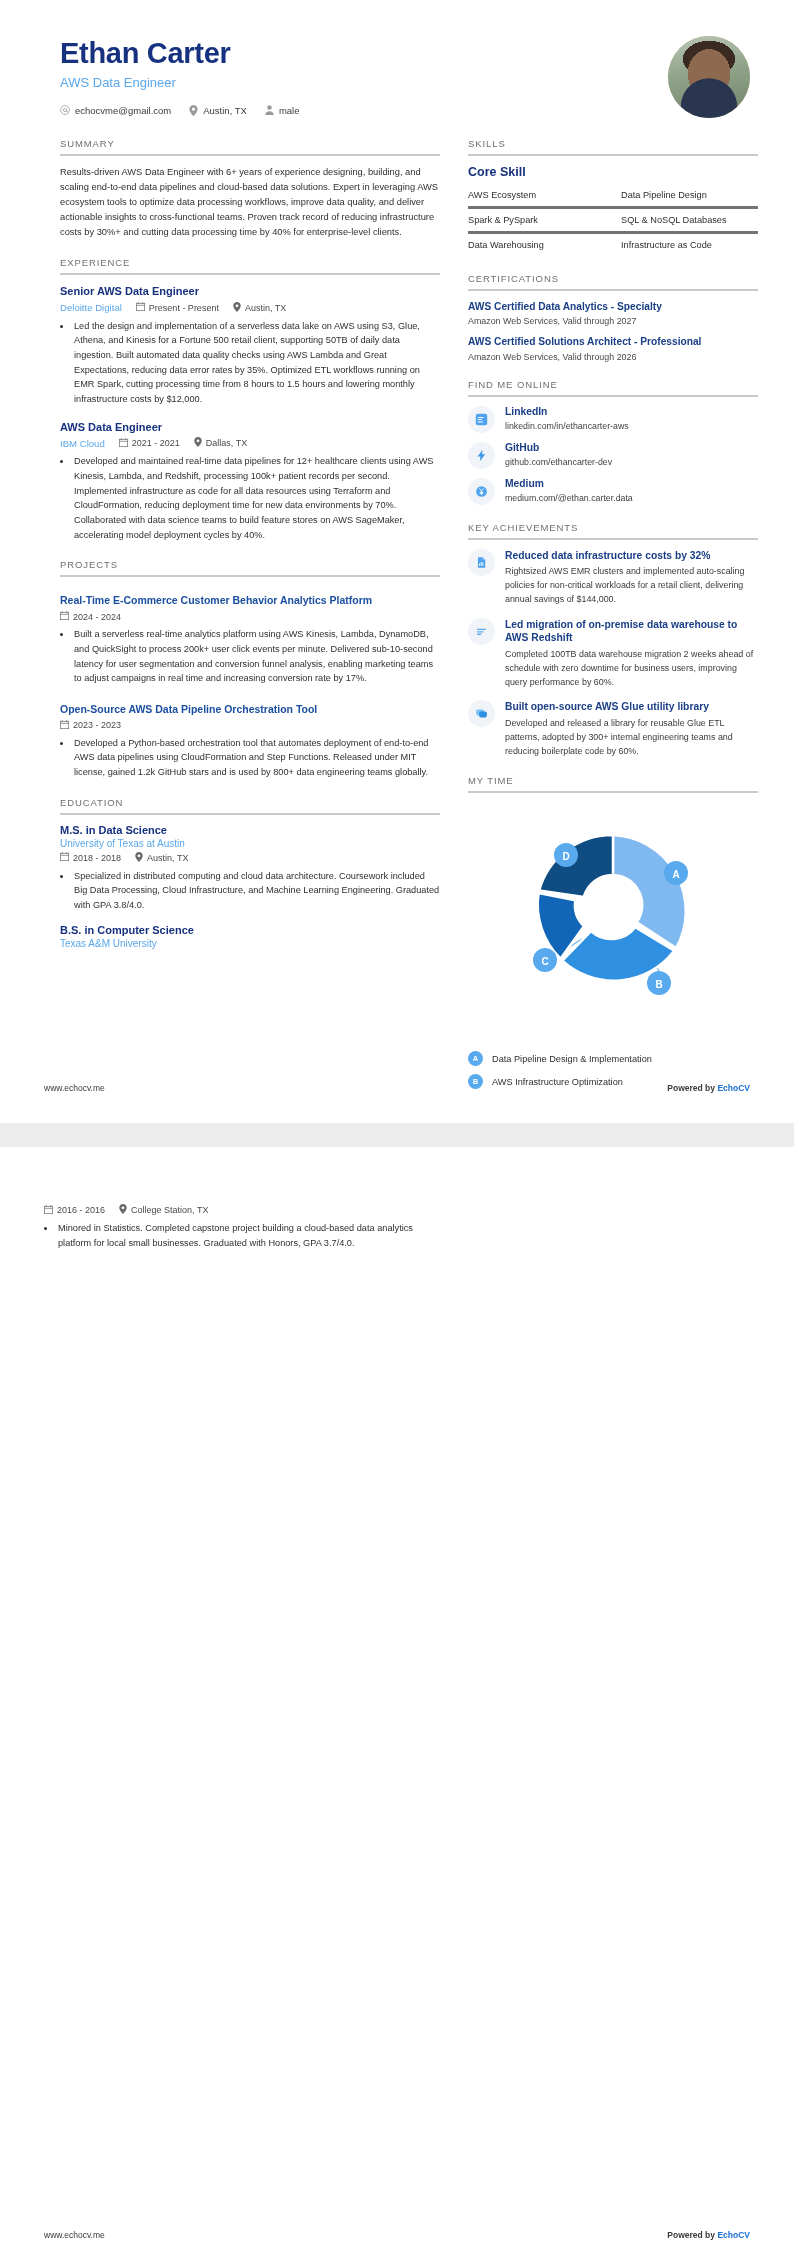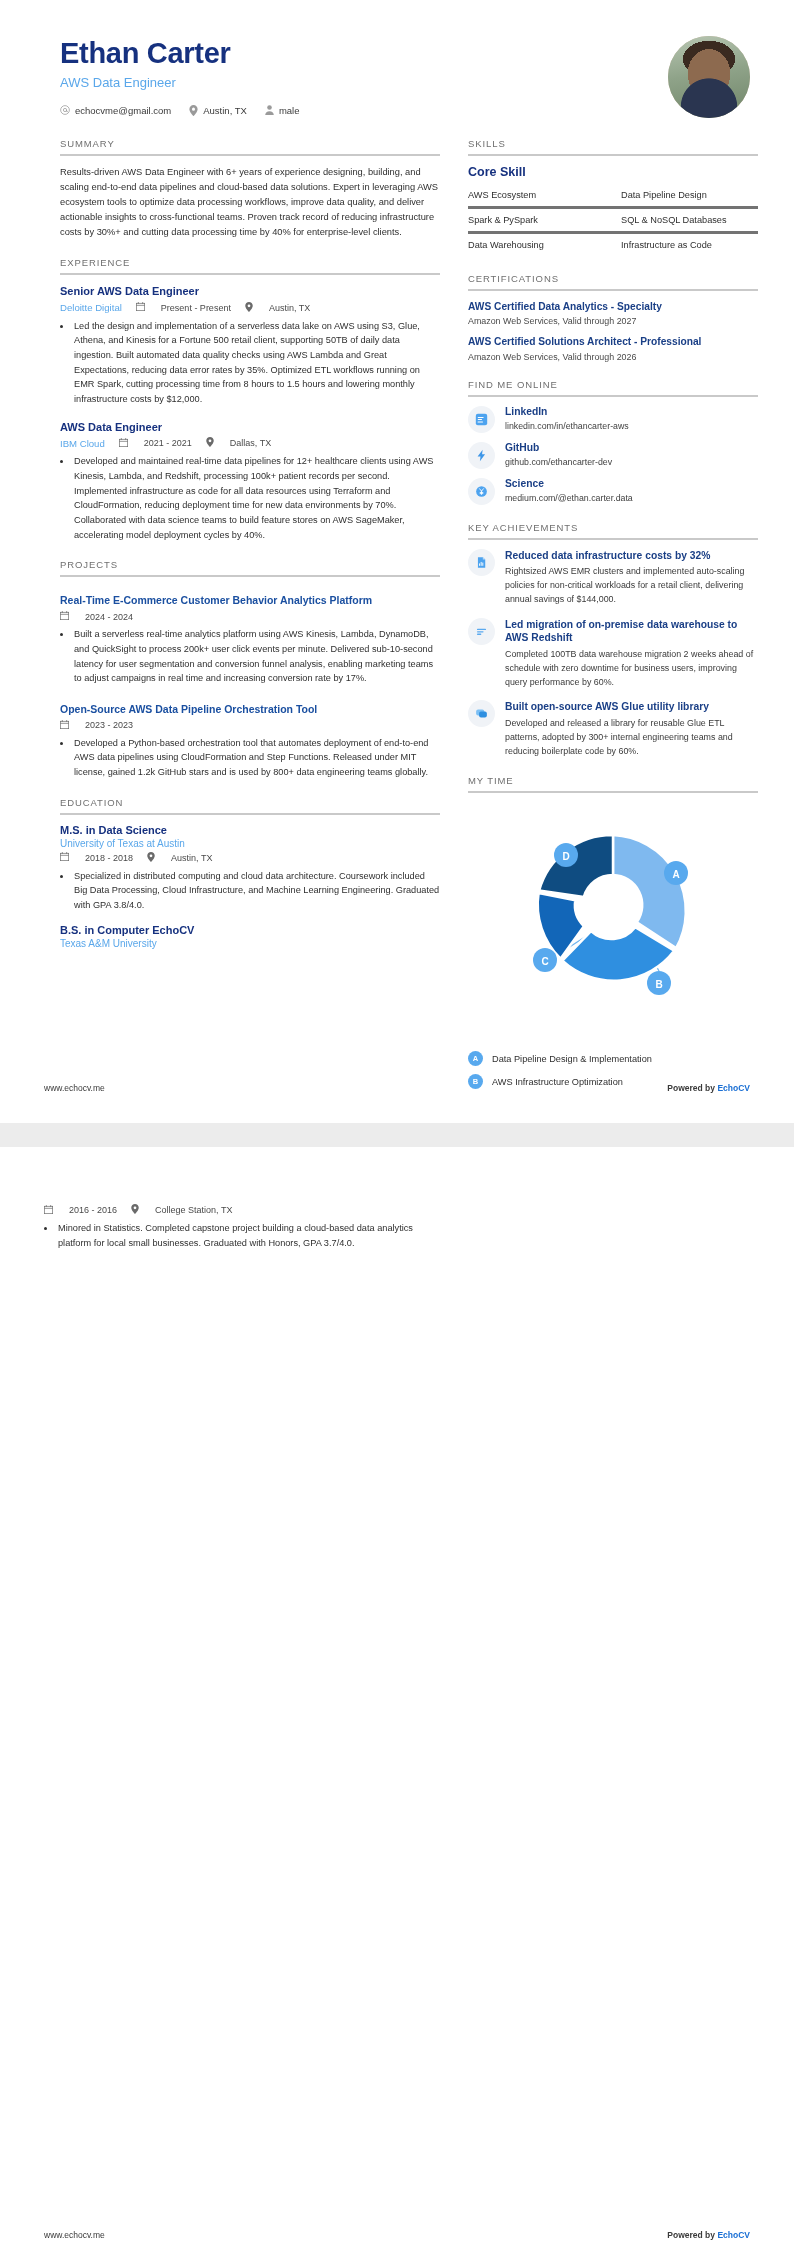--- a/index.html
+++ b/index.html
@@ -98,21 +98,21 @@
 
   .job { margin-bottom: 13px; }
   .job-title {
     font-size: 11px; font-weight: bold; color: #16317f; line-height: 1.3;
   }
   .job-meta {
     display: flex; align-items: center; gap: 14px; flex-wrap: wrap;
     margin-top: 3px; font-size: 9px; color: #4a4a4a;
   }
   .company { color: #5aa7ea; font-size: 9.6px; }
-  .meta-chip { display: flex; align-items: center; gap: 16px; }
+  .meta-chip { display: flex; align-items: center; gap: 4px; }
   ul.bullets { margin: 5px 0 0 12px; padding: 0; }
   ul.bullets li {
     font-size: 9.2px; line-height: 1.6; color: #2f2f2f;
     margin-bottom: 2px; padding-left: 2px;
   }
 
   .proj { margin-bottom: 12px; margin-top: 17px; }
   .proj-title { font-size: 10.5px; font-weight: bold; color: #1a4fa0; line-height: 1.3; }
 
   .edu { margin-bottom: 11px; }
@@ -339,21 +339,21 @@
                     </svg></span>
                 <span>Austin, TX</span>
               </span>
             </div>
             <ul class="bullets">
               <li>Specialized in distributed computing and cloud data architecture. Coursework included Big Data Processing, Cloud Infrastructure, and Machine Learning Engineering. Graduated with GPA 3.8/4.0.</li>
             </ul>
           </div>
 
           <div class="edu">
-            <div class="edu-title">B.S. in Computer EchoCV</div>
+            <div class="edu-title">B.S. in Computer Science</div>
             <div class="edu-school">Texas A&amp;M University</div>
           </div>
         </div>
 
       </div>
 
       <div class="col-right">
 
         <div class="sec">
           <div class="sec-title">SKILLS</div>
@@ -413,21 +413,21 @@
           </div>
 
           <div class="link-row">
             <span class="link-badge">
               <svg width="13" height="13" viewBox="0 0 16 16">
                   <circle cx="8" cy="8" r="6.6" fill="#4da3ef"></circle>
                   <path d="M5.6 4.6 8 7.6l2.4-3M8 7.6v4M6.3 9.2h3.4M6.3 10.6h3.4" stroke="#fff" stroke-width="1.05" fill="none" stroke-linecap="round"></path>
                 </svg>
             </span>
             <div>
-              <div class="link-name">Science</div>
+              <div class="link-name">Medium</div>
               <div class="link-url">medium.com/@ethan.carter.data</div>
             </div>
           </div>
         </div>
 
         <div class="sec">
           <div class="sec-title">KEY ACHIEVEMENTS</div>
           <div class="sec-rule"></div>
 
           <div class="ach-row">

